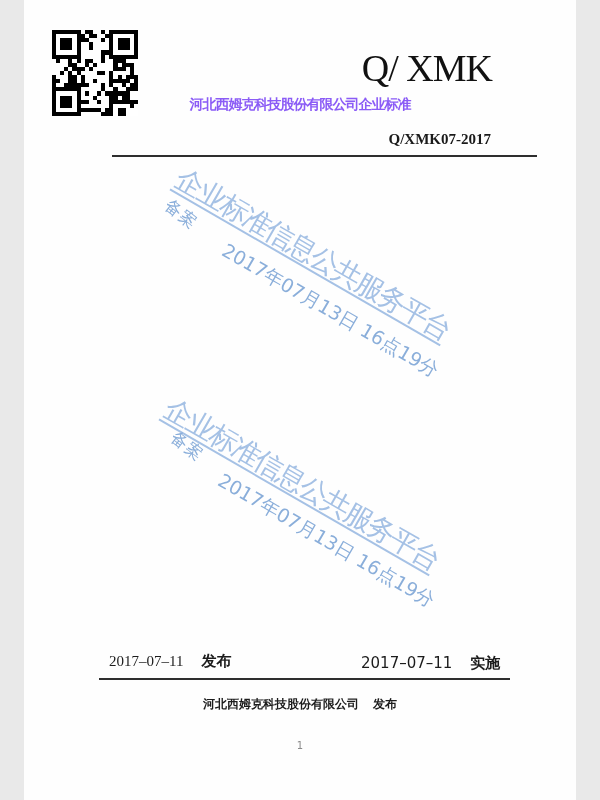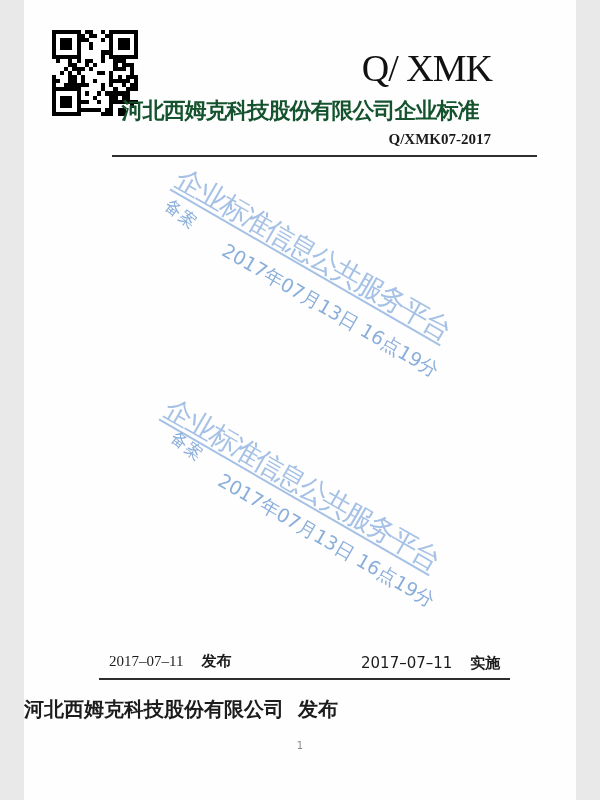--- a/index.html
+++ b/index.html
@@ -15,22 +15,22 @@
   
   .qr{position:absolute;left:28px;top:30px;width:86px;height:86px;}
   .std-mark{
     position:absolute;top:48px;right:84px;
     font-family:"Liberation Serif","DejaVu Serif",serif;
     font-size:38px;line-height:1.1;letter-spacing:-1px;color:#111;
     white-space:nowrap;
   }
   .org-heading{
     position:absolute;top:96px;left:0;width:100%;
-    text-align:center;font-size:22px;font-weight:700;
-    letter-spacing:-1px;color:#14532d;white-space:nowrap;
+    text-align:center;font-size:14px;font-weight:700;
+    letter-spacing:-1px;color:#8b5cf6;white-space:nowrap;
   }
   .std-code{
     position:absolute;top:131px;right:85px;
     font-family:"Liberation Serif","DejaVu Serif",serif;
     font-size:15px;font-weight:600;color:#1a1a1a;margin-left:40px;
   }
   .rule-top{position:absolute;top:155px;left:88px;width:425px;height:2px;background:#2e2e2e;}
   .rule-bottom{position:absolute;top:678px;left:75px;width:411px;height:2px;background:#2e2e2e;}
   
   .wm{position:absolute;transform-origin:0 0;white-space:nowrap;pointer-events:none;}
@@ -53,21 +53,21 @@
     text-align:center;font-size:30px;font-weight:700;color:#222;
     letter-spacing:0;white-space:nowrap;
   }
   
   .date-row{position:absolute;top:652px;left:0;width:100%;font-size:15px;color:#1c1c1c;}
   .date-issue{position:absolute;left:85px;top:0;white-space:nowrap;font-family:Liberation Serif, serif;}
   .date-impl{position:absolute;left:337px;top:2px;white-space:nowrap;}
   .date-row .lbl{font-weight:700;margin-left:18px;}
   .publisher{
     position:absolute;top:696px;left:0;width:100%;
-    text-align:left;font-size:20px;font-weight:700;color:#1c1c1c;
+    text-align:center;font-size:12px;font-weight:700;color:#1c1c1c;
   }
   .publisher .lbl{margin-left:14px;}
   .page-num{
     position:absolute;top:740px;left:0;width:100%;
     text-align:center;font-size:10px;color:#8a8a8a;
   }
 </style>
 </head>
 <body>
 

